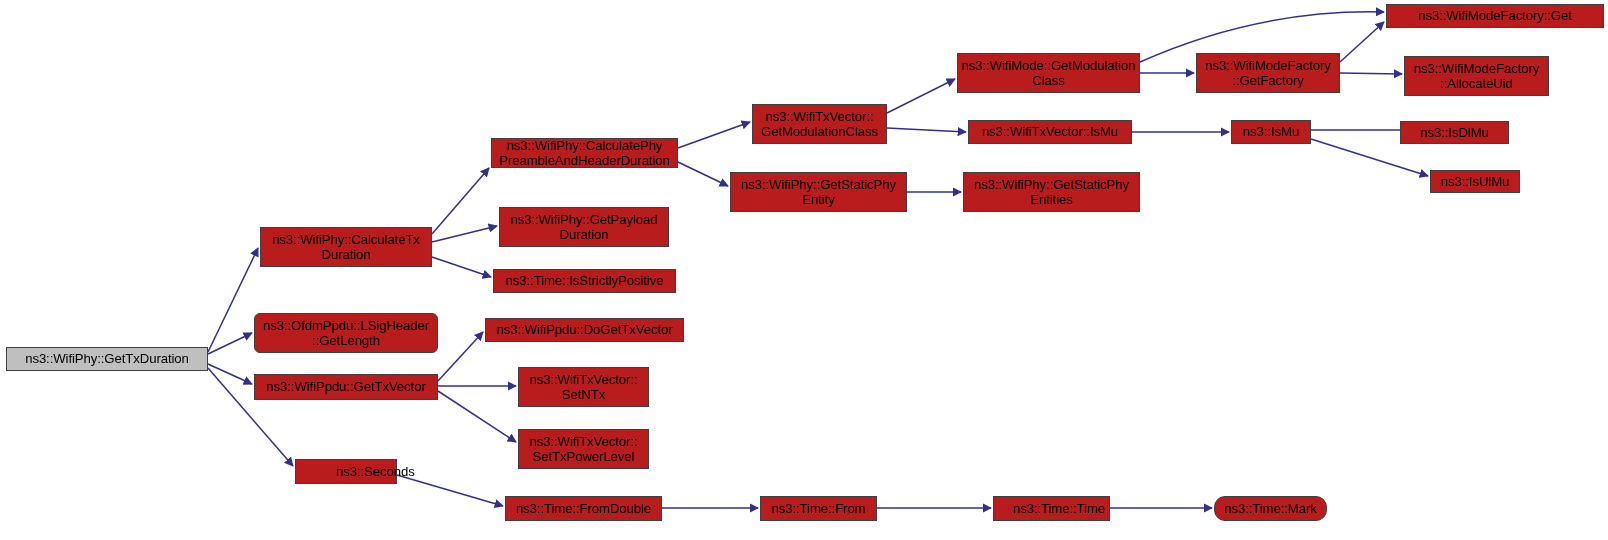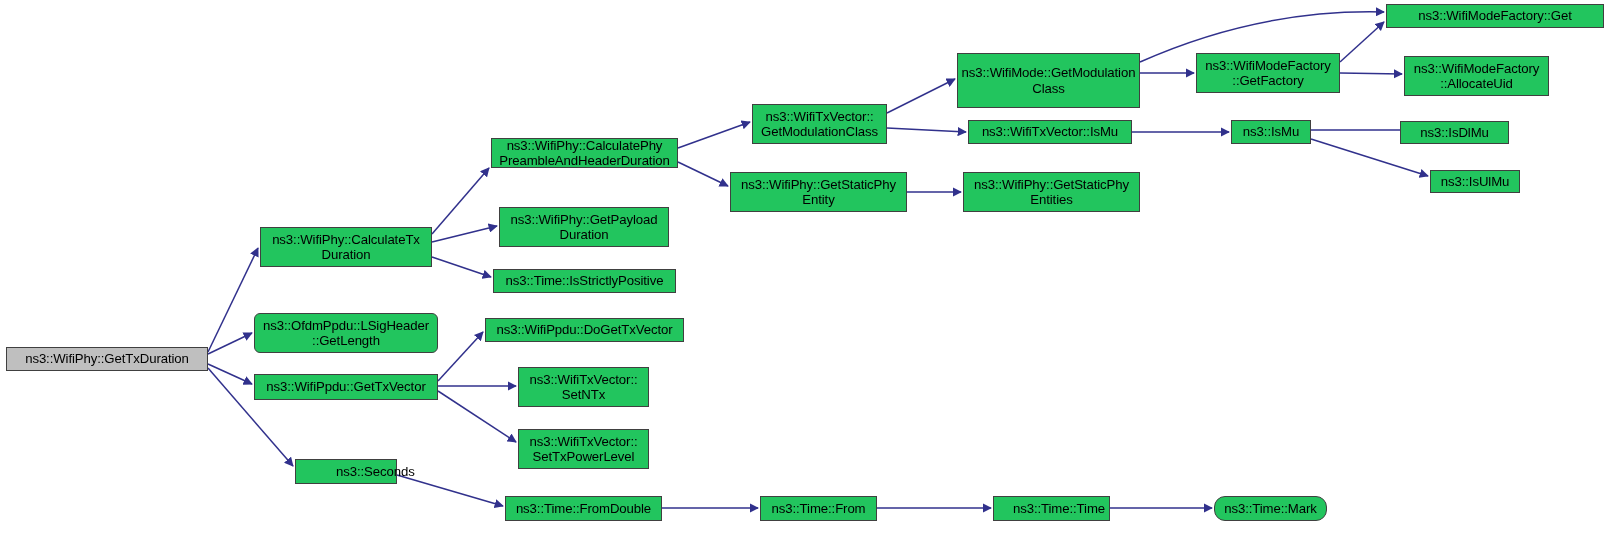--- a/index.html
+++ b/index.html
@@ -20,21 +20,21 @@
     left: 0;
     top: 0;
     width: 1608px;
     height: 540px;
     pointer-events: none;
   }
   .node {
     position: absolute;
     box-sizing: border-box;
     border: 1px solid #404040;
-    background: #22c55e;
+    background: #b91c1c;
     color: #000000;
     font-size: 13.2px;
     line-height: 15.5px;
     display: flex;
     align-items: center;
     justify-content: center;
     text-align: center;
     white-space: pre-line;
     letter-spacing: -0.1px;
     z-index: 2;
@@ -107,21 +107,21 @@
       <div class="node" style="left: 518px; top: 367px; width: 131px; height: 40px;"><span class="node-label">ns3::WifiTxVector::
 SetNTx</span></div>
       <div class="node" style="left: 518px; top: 429px; width: 131px; height: 40px;"><span class="node-label">ns3::WifiTxVector::
 SetTxPowerLevel</span></div>
       <div class="node" style="left: 505px; top: 496px; width: 157px; height: 25px;"><span class="node-label">ns3::Time::FromDouble</span></div>
       <div class="node" style="left: 752px; top: 104px; width: 135px; height: 40px;"><span class="node-label">ns3::WifiTxVector::
 GetModulationClass</span></div>
       <div class="node" style="left: 730px; top: 172px; width: 177px; height: 40px;"><span class="node-label">ns3::WifiPhy::GetStaticPhy
 Entity</span></div>
       <div class="node" style="left: 760px; top: 496px; width: 117px; height: 25px;"><span class="node-label">ns3::Time::From</span></div>
-      <div class="node" style="left: 957px; top: 53px; width: 183px; height: 55px;"><span class="node-label">ns3::WifiMode::GetModulation
+      <div class="node" style="left: 957px; top: 53px; width: 183px; height: 40px;"><span class="node-label">ns3::WifiMode::GetModulation
 Class</span></div>
       <div class="node" style="left: 968px; top: 120px; width: 164px; height: 24px;"><span class="node-label">ns3::WifiTxVector::IsMu</span></div>
       <div class="node" style="left: 963px; top: 172px; width: 177px; height: 40px;"><span class="node-label">ns3::WifiPhy::GetStaticPhy
 Entities</span></div>
       <div class="node" style="left: 993px; top: 496px; width: 117px; height: 25px; padding-left: 15px;"><span class="node-label">ns3::Time::Time</span></div>
       <div class="node" style="left: 1196px; top: 53px; width: 144px; height: 40px;"><span class="node-label">ns3::WifiModeFactory
 ::GetFactory</span></div>
       <div class="node" style="left: 1231px; top: 120px; width: 80px; height: 24px;"><span class="node-label">ns3::IsMu</span></div>
       <div class="node" style="left: 1214px; top: 496px; width: 113px; height: 25px; border-radius: 11px;"><span class="node-label">ns3::Time::Mark</span></div>
       <div class="node" style="left: 1386px; top: 4px; width: 218px; height: 24px;"><span class="node-label">ns3::WifiModeFactory::Get</span></div>

